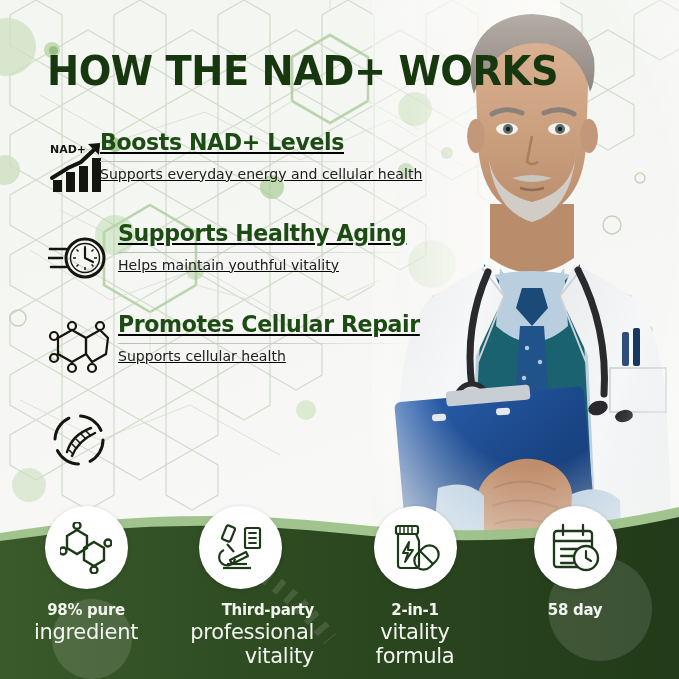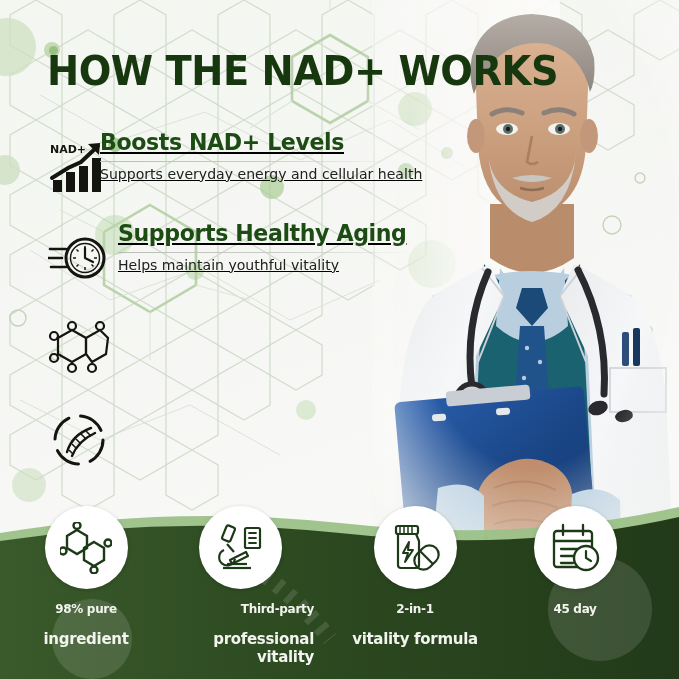--- a/index.html
+++ b/index.html
@@ -76,22 +76,22 @@
   .badge-circle {
     width:83px; height:83px; border-radius:50%;
     background:#ffffff; margin:0 auto;
     display:flex; align-items:center; justify-content:center;
     box-shadow:0 1px 4px rgba(0,0,0,.18);
   }
   .badge-label {
     margin-top:13px; color:#f2f4ef; line-height:1.18;
     font-family:"DejaVu Sans","Liberation Sans",sans-serif;
   }
-  .badge-l1 { font-size:12px; font-weight:bold; display:block; letter-spacing:-0.3px; }
-  .badge-l2 { font-size:15px; font-weight:bold; display:block; letter-spacing:-0.3px;margin-top:15px; }
+  .badge-l1 { font-size:15px; font-weight:bold; display:block; letter-spacing:-0.3px; }
+  .badge-l2 { font-size:21px; font-weight:normal; display:block; letter-spacing:-0.3px; }
 </style>
 </head>
 <body>
 
 <div id="infographic">
 
   <div class="bg-pattern">
     <svg width="679" height="679" viewBox="0 0 679 679">
       <defs>
         <g id="hexu">
@@ -401,20 +401,25 @@
               <circle cx="24" cy="48" r="4"></circle>
             <circle cx="44" cy="48" r="4"></circle>
               <circle cx="52" cy="6" r="4"></circle>
             <line x1="24" y1="10" x2="24" y2="9"></line>
               <line x1="10" y1="18" x2="9" y2="17"></line>
             <line x1="10" y1="34" x2="9" y2="36"></line>
               <line x1="24" y1="42" x2="24" y2="44"></line>
           </g>
         </svg>
       </div>
+      <div class="feature-body">
+        <div class="feature-title">Promotes Cellular Repair</div>
+        <div class="feature-rule"></div>
+        <div class="feature-desc">Supports cellular health</div>
+      </div>
     </div>
 
     <div class="feature indent">
       <div class="feature-icon">
         <svg width="62" height="58" viewBox="0 0 62 58">
           <g fill="none" stroke="#15150f" stroke-width="3" stroke-linecap="round" stroke-dasharray="26 12">
             <circle cx="31" cy="29" r="24"></circle>
           </g>
           <g fill="none" stroke="#15150f" stroke-width="2.4" stroke-linecap="round">
             <path d="M19,41 Q24,24 43,17"></path>
@@ -532,18 +537,18 @@
             <line x1="34" y1="3" x2="34" y2="13"></line>
             <line x1="12" y1="27" x2="34" y2="27"></line>
             <line x1="12" y1="34" x2="28" y2="34"></line>
             <line x1="12" y1="41" x2="24" y2="41"></line>
           </g>
           <circle cx="37" cy="36" r="12" fill="#ffffff" stroke="#1d3a18" stroke-width="2.4"></circle>
           <path d="M37,29 L37,36 L42,39" stroke="#1d3a18" stroke-width="2.2" fill="none" stroke-linecap="round"></path>
         </svg>
       </div>
       <div class="badge-label">
-        <span class="badge-l1">45 day</span>
+        <span class="badge-l1">58 day</span>
       </div>
     </div>
   </div>
 
 </div>
 
 </body></html>

